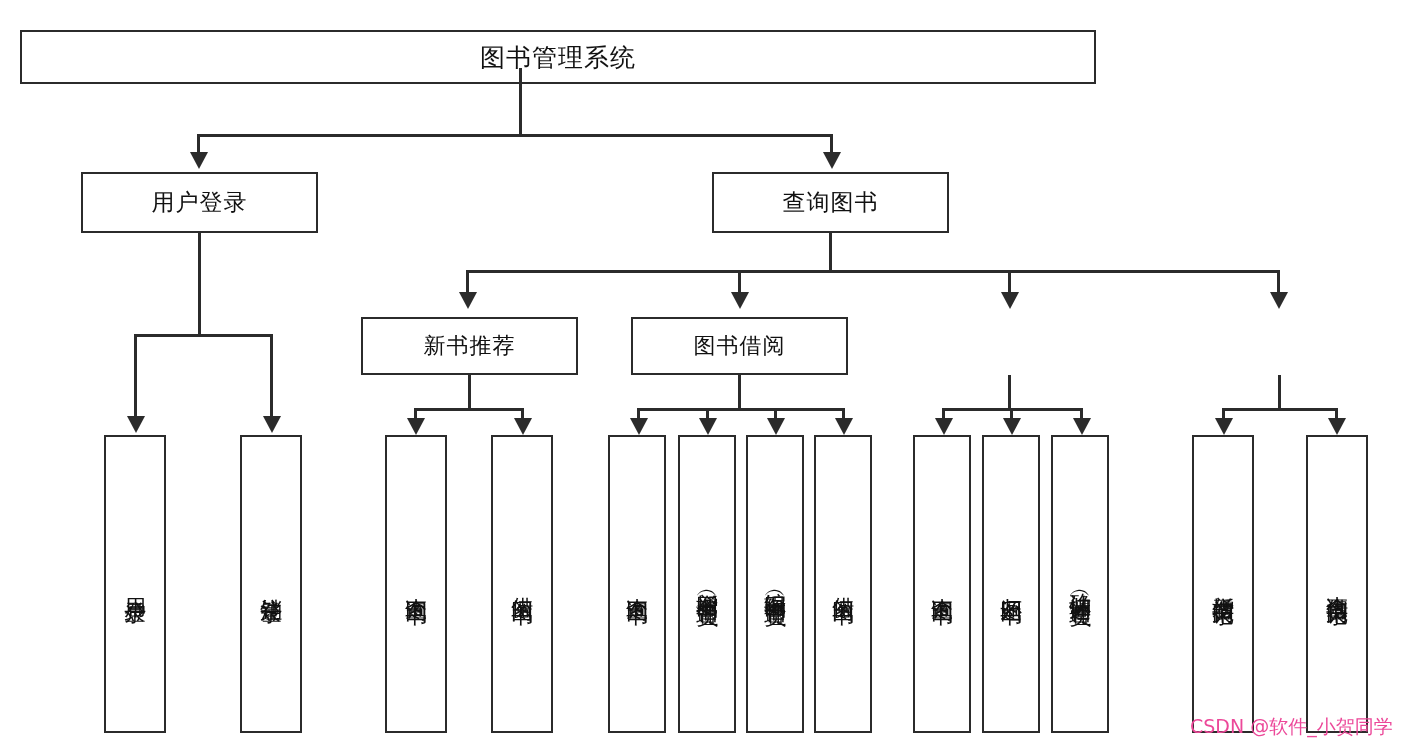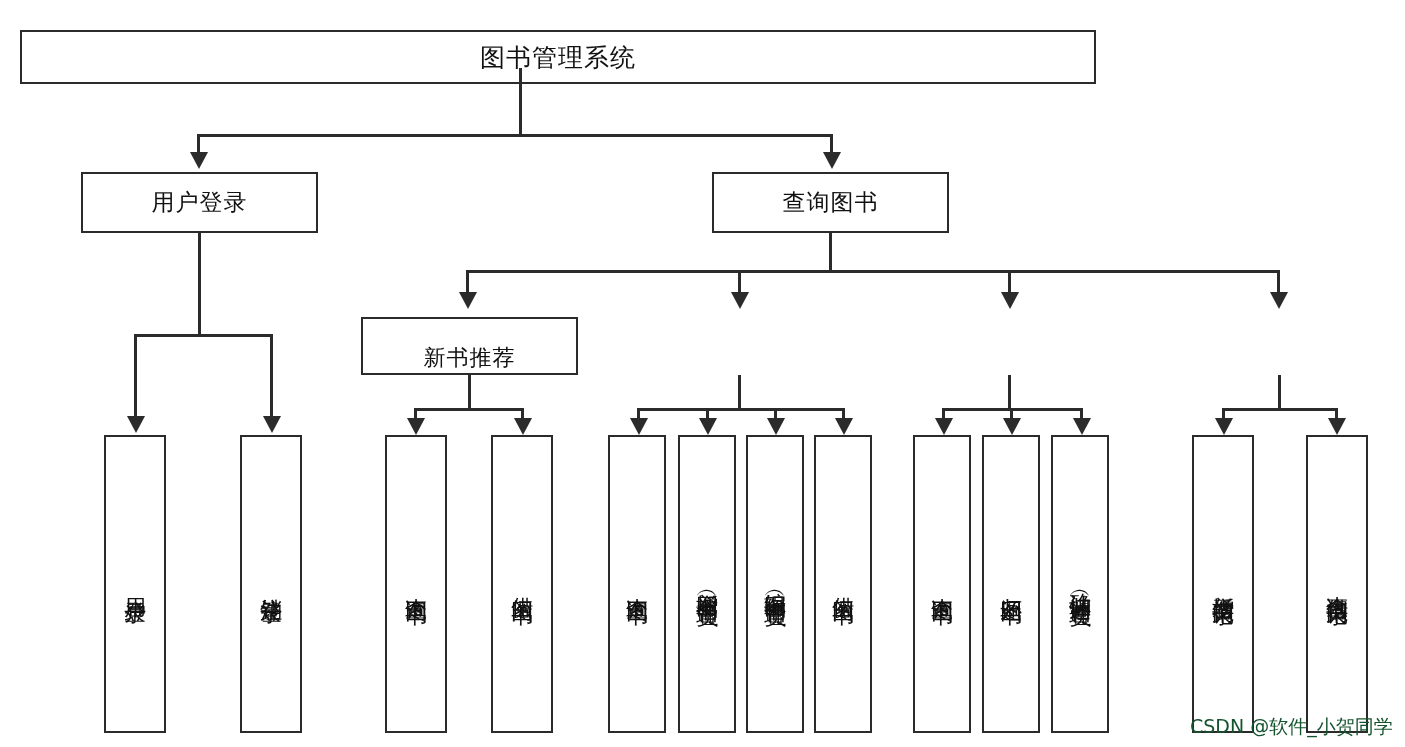--- a/index.html
+++ b/index.html
@@ -34,21 +34,20 @@
     font-size: 25px;
     letter-spacing: 1px;
   }
   .node.lvl2 {
     font-size: 23px;
     letter-spacing: 1px;
   }
   .node.lvl3 {
     font-size: 22px;
     letter-spacing: 1px;
-    align-items: flex-end;
   }
   .node.leaf {
     font-size: 22px;
     align-items: center;
     justify-content: center;
     padding: 6px 0;
   }
   .vtext {
     writing-mode: vertical-rl;
     text-orientation: upright;
@@ -69,21 +68,21 @@
     position: absolute;
     width: 0;
     height: 0;
     border-left: 9px solid transparent;
     border-right: 9px solid transparent;
     border-top: 17px solid #2b2b2b;
   }
   
   #watermark {
     position: absolute;
-    color: #14532d;
+    color: #ec4899;
     font-size: 19px;
     white-space: nowrap;
     user-select: none;
   }
 </style>
 </head>
 <body>
 
 <div id="canvas">
 
@@ -125,20 +124,23 @@
   <div class="arrow" style="left:731px; top:292px;"></div>
 
   <div class="vline" style="left:1008px; top:270px; height:24px;"></div>
   <div class="arrow" style="left:1001px; top:292px;"></div>
 
   <div class="vline" style="left:1277px; top:270px; height:24px;"></div>
   <div class="arrow" style="left:1270px; top:292px;"></div>
 
   <div class="node lvl3" style="left:361px; top:317px; width:217px; height:58px;">
     <span>新书推荐</span>
+  </div>
+  <div class="node lvl3" style="left:631px; top:317px; width:217px; height:58px;">
+    <span>图书借阅</span>
   </div>
 
   <div class="vline" style="left:468px; top:375px; height:33px;"></div>
   <div class="hline" style="left:414px; top:408px; width:110px;"></div>
   <div class="vline" style="left:414px; top:408px; height:12px;"></div>
   <div class="arrow" style="left:407px; top:418px;"></div>
   <div class="vline" style="left:521px; top:408px; height:12px;"></div>
   <div class="arrow" style="left:514px; top:418px;"></div>
 
   <div class="vline" style="left:738px; top:375px; height:33px;"></div>

